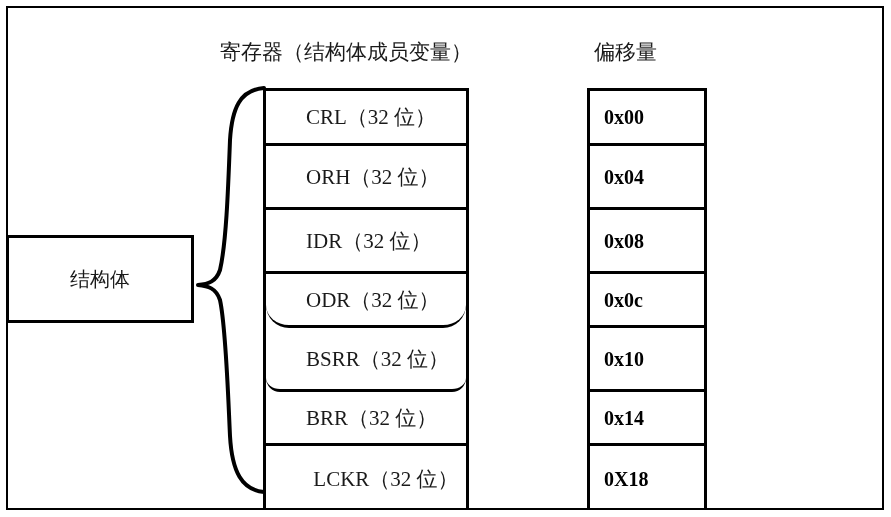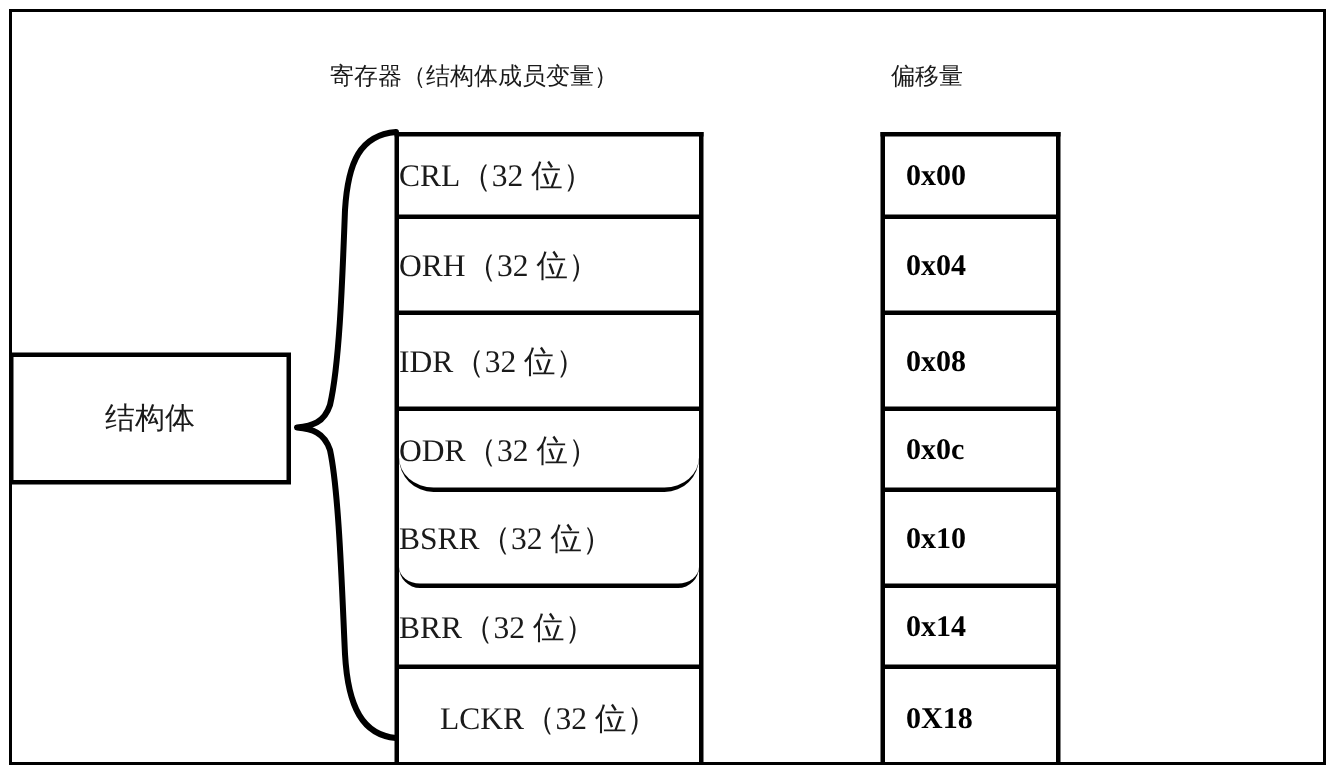--- a/index.html
+++ b/index.html
@@ -23,21 +23,21 @@
     top: 6px;
     width: 878px;
     height: 504px;
     border: 2px solid #000000;
     box-sizing: border-box;
   }
 
   
   .col-header {
     position: absolute;
-    font-size: 16px;
+    font-size: 21px;
     line-height: 28px;
     color: #1a1a1a;
     white-space: nowrap;
     font-family: "Liberation Serif", "DejaVu Serif", serif;
   }
   #register-col-header {
     left: 220px;
     top: 38px;
   }
   #offset-col-header {
@@ -102,20 +102,21 @@
   }
   #register-table .reg-row:last-child {
     border-bottom: none;
     justify-content: center;
   }
   #register-table .reg-label {
     font-size: 21px;
     line-height: 26px;
     color: #1a1a1a;
     white-space: nowrap;
+    margin-left: 40px;
   }
 
   
   #offset-table {
     position: absolute;
     left: 587px;
     top: 88px;
     width: 120px;
     height: 420px;
     border: 3px solid #000000;

